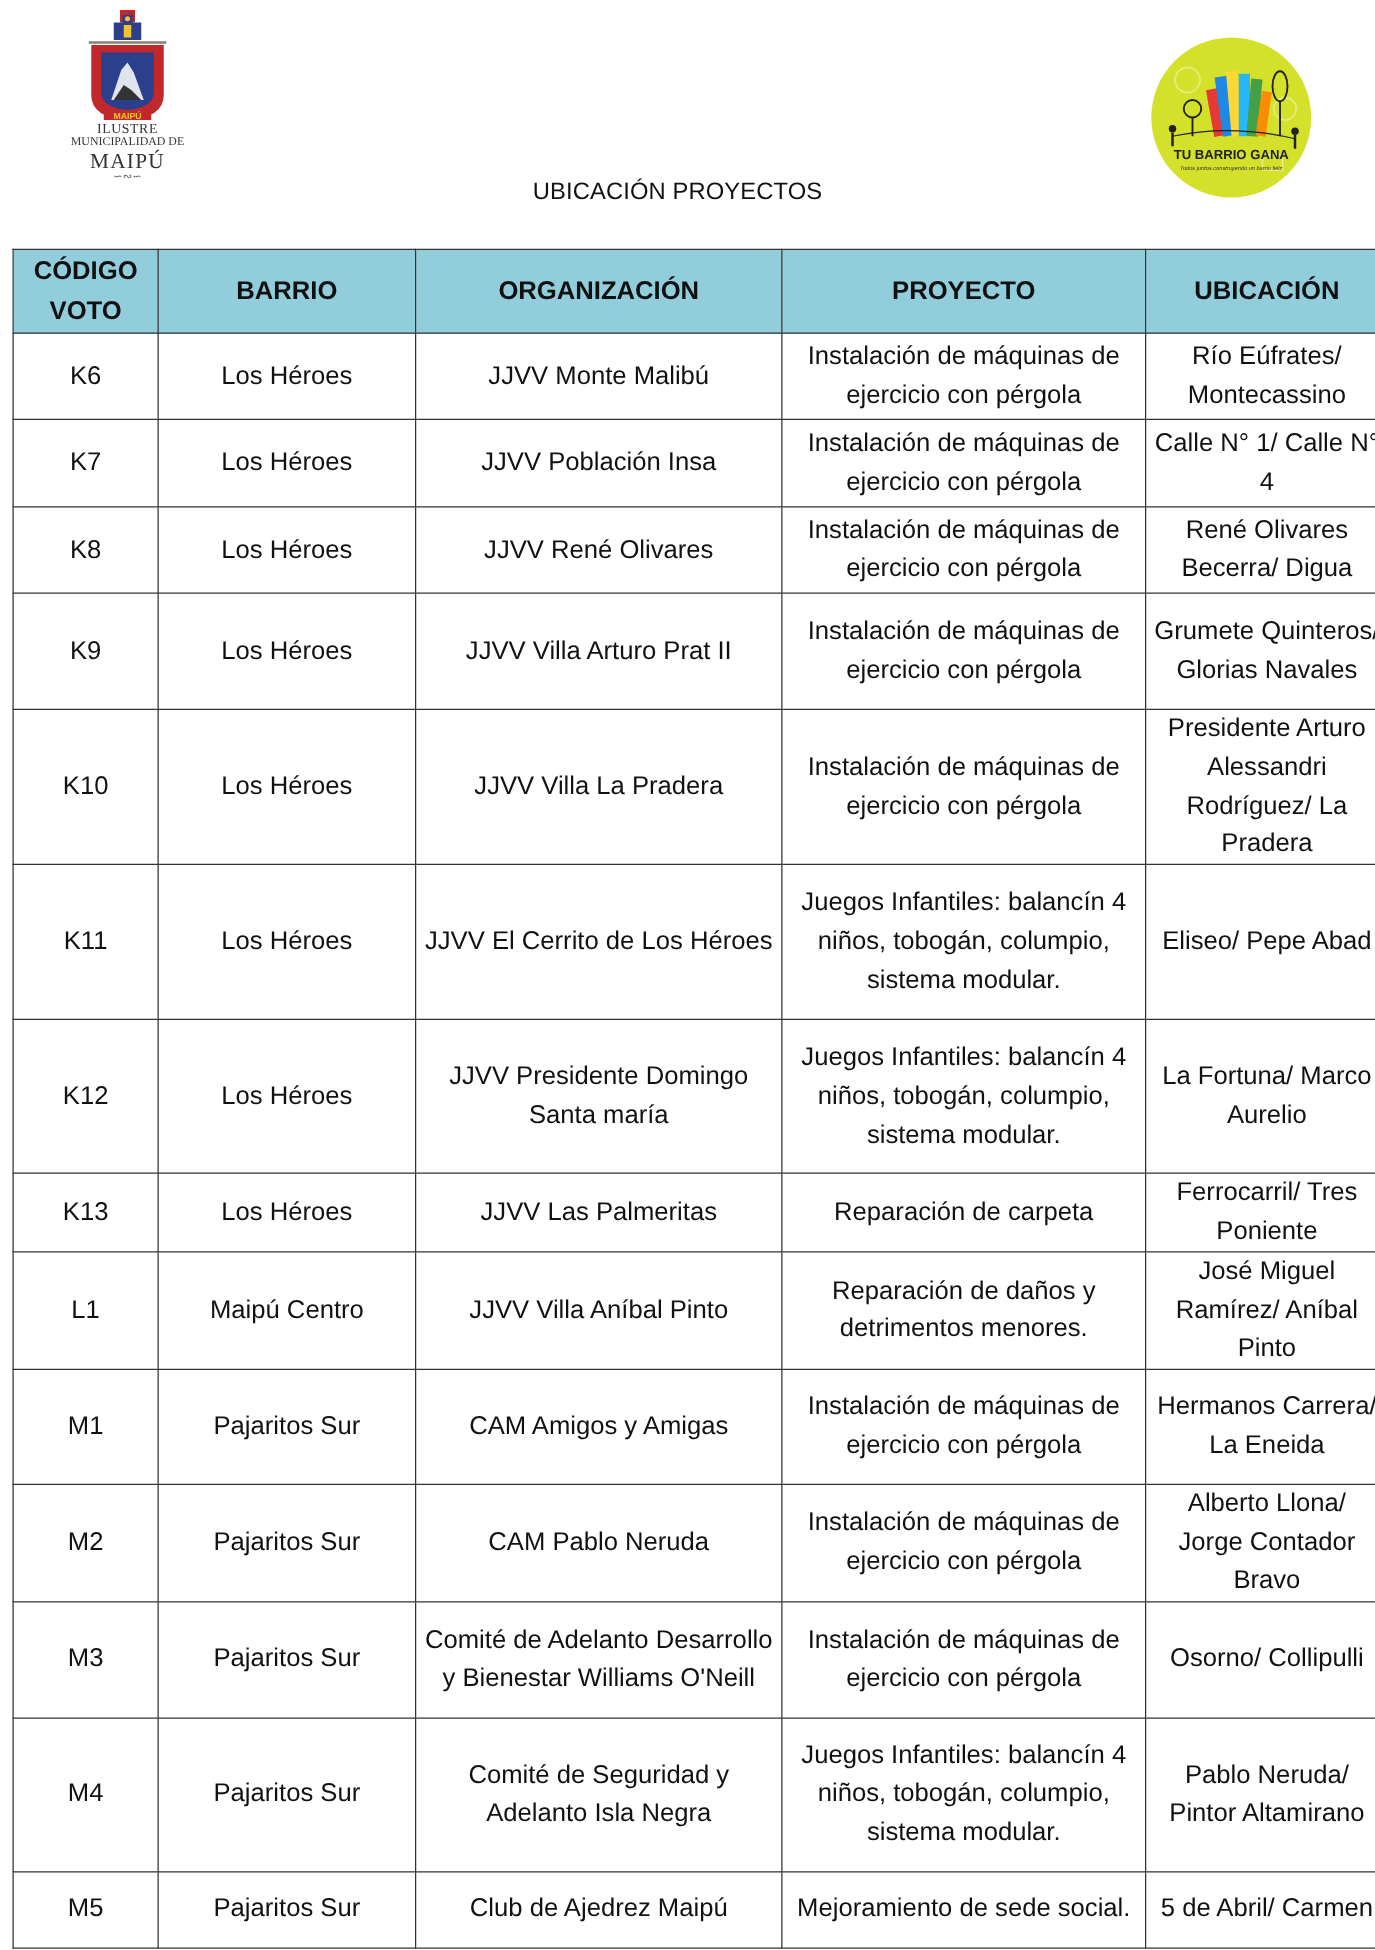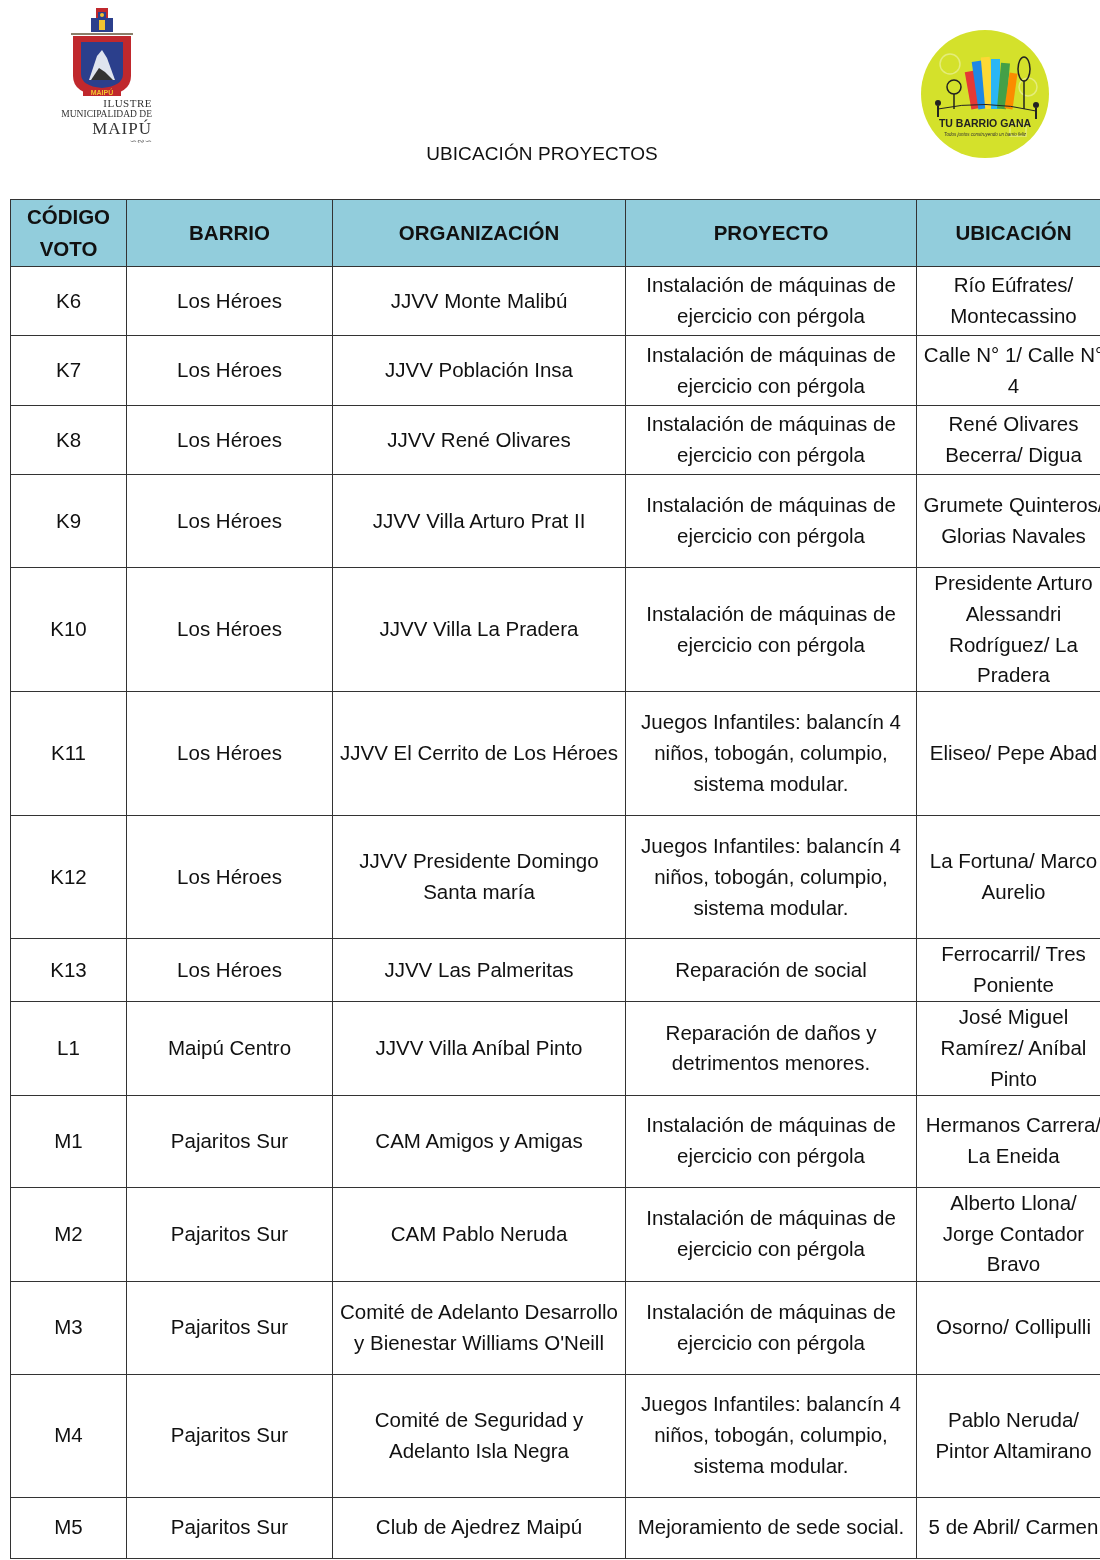--- a/index.html
+++ b/index.html
@@ -1,18 +1,18 @@
 <!DOCTYPE html>
 <html><head>
 <meta charset="utf-8">
 <style>
   html, body { margin: 0; padding: 0; background: #ffffff; }
   body { width: 1100px; height: 1560px; position: relative; overflow: hidden;
          font-family: "Liberation Sans", "DejaVu Sans", sans-serif; color: #111; }
-  .logo-left { position: absolute; left: 52px; top: 6px; width: 100px; height: 150px; text-align: right; }
+  .logo-left { position: absolute; left: 52px; top: 6px; width: 100px; height: 150px; text-align: center; }
   .crest { width: 66px; height: 92px; margin: 0 auto; position: relative; }
   .muni-text { font-family: "Liberation Serif", "DejaVu Serif", serif; color: #333; line-height: 1.05; }
   .muni-l1 { font-size: 11px; letter-spacing: 0.5px; }
   .muni-l2 { font-size: 9.5px; }
   .muni-l3 { font-size: 17px; letter-spacing: 1px; }
   .muni-flourish { font-size: 9px; color: #666; }
   .logo-right { position: absolute; left: 910px; top: 29px; width: 150px; height: 130px; }
   .title { position: absolute; left: 0; width: 1084px; top: 143px; text-align: center;
            font-weight: normal; font-size: 19px; letter-spacing: 0.1px; }
   table.grid { position: absolute; left: 10px; top: 199px; width: 1100px; border-collapse: collapse; table-layout: fixed; }
@@ -141,21 +141,21 @@
       <td>K12</td>
       <td>Los Héroes</td>
       <td>JJVV Presidente Domingo Santa maría</td>
       <td>Juegos Infantiles: balancín 4 niños, tobogán, columpio, sistema modular.</td>
       <td>La Fortuna/ Marco Aurelio</td>
     </tr>
     <tr style="height:63px">
       <td>K13</td>
       <td>Los Héroes</td>
       <td>JJVV Las Palmeritas</td>
-      <td>Reparación de social</td>
+      <td>Reparación de carpeta</td>
       <td>Ferrocarril/ Tres Poniente</td>
     </tr>
     <tr style="height:93px">
       <td>L1</td>
       <td>Maipú Centro</td>
       <td>JJVV Villa Aníbal Pinto</td>
       <td>Reparación de daños y detrimentos menores.</td>
       <td>José Miguel Ramírez/ Aníbal Pinto</td>
     </tr>
     <tr style="height:92px">

